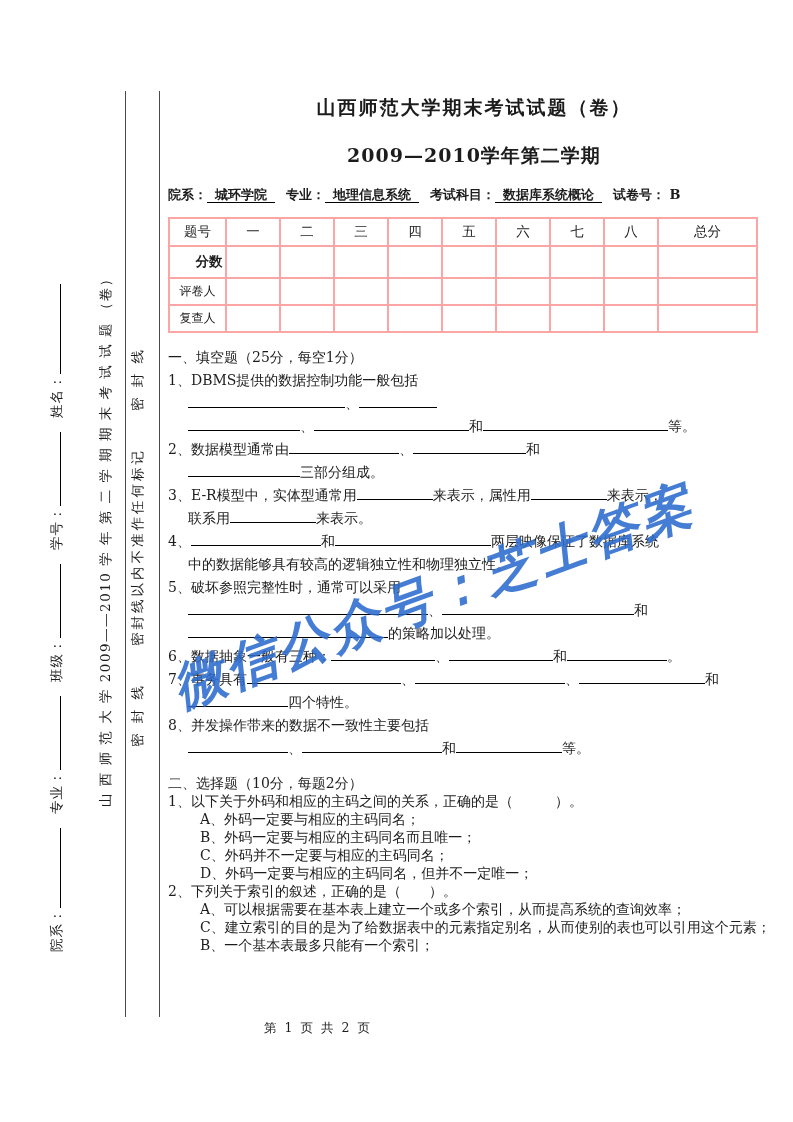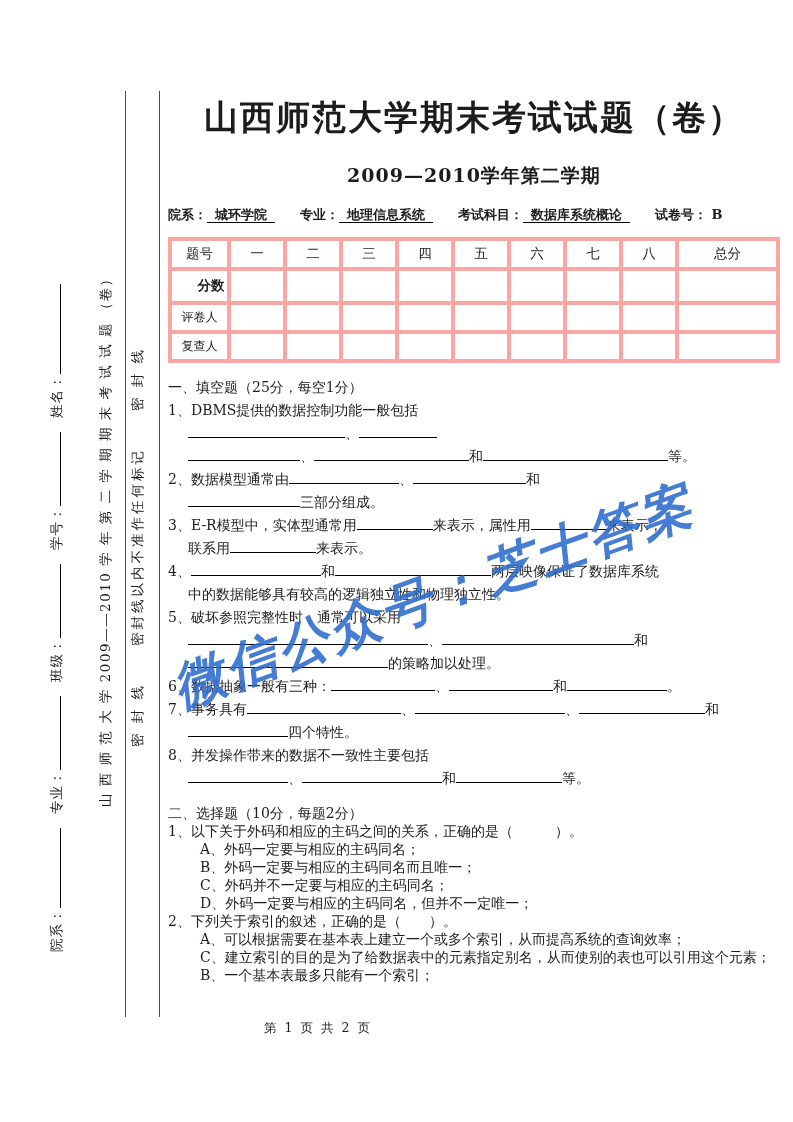--- a/index.html
+++ b/index.html
@@ -10,28 +10,28 @@
   .vline.a{left:125px;}
   .vline.b{left:159px;}
   
   .rot{position:absolute;transform:rotate(-90deg);transform-origin:0 0;white-space:nowrap;}
   .studentcol{left:46px;top:952px;width:768px;font-size:13.5px;letter-spacing:1px;}
   .schoolcol{left:97px;top:807px;width:498px;font-size:13.5px;letter-spacing:1.5px;}
   .sealcol{left:129px;top:747px;width:400px;font-size:13.5px;display:flex;
            justify-content:space-between;letter-spacing:3px;}
   
   .content{position:absolute;left:160px;top:85px;width:612px;padding-left:8px;}
-  .title{margin-top:10px;text-align:center;font-size:34px;font-weight:bold;
+  .title{margin-top:10px;text-align:center;font-size:19px;font-weight:bold;
          font-family:"DejaVu Sans","Liberation Sans",sans-serif;letter-spacing:2px;}
   .subtitle{margin-top:22px;text-align:center;font-size:19px;font-weight:bold;letter-spacing:1px;}
-  .inforow{margin-top:17px;font-size:13px;font-weight:bold;display:flex;align-items:flex-end;gap:25px;}
+  .inforow{margin-top:17px;font-size:13px;font-weight:bold;display:flex;align-items:flex-end;gap:11px;}
   .inforow .val{border-bottom:1px solid #000;padding:0 8px;}
   
   table.score{border-collapse:collapse;margin-top:13px;table-layout:fixed;}
-  table.score td{border:4px solid #fca5a5;text-align:center;font-size:13.5px;padding:0;}
+  table.score td{border:2px solid #fca5a5;text-align:center;font-size:13.5px;padding:0;}
   table.score .c0{width:55px;} table.score .cn{width:52px;} table.score .cz{width:97px;}
   tr.r0 td{height:26px;} tr.r1 td{height:30px;font-weight:bold;padding-left:23px;}
   tr.r2 td,tr.r3 td{height:25px;font-size:12px;}
   
   .sec1{margin-top:13px;font-size:14px;}
   .sec1 .ln{line-height:23px;min-height:23px;}
   .sec2{margin-top:14px;font-size:14px;}
   .sec2 .ln{line-height:18px;}
   .ind{margin-left:20px;}
   .opt{margin-left:32px;padding-left:26px;text-indent:-26px;}

